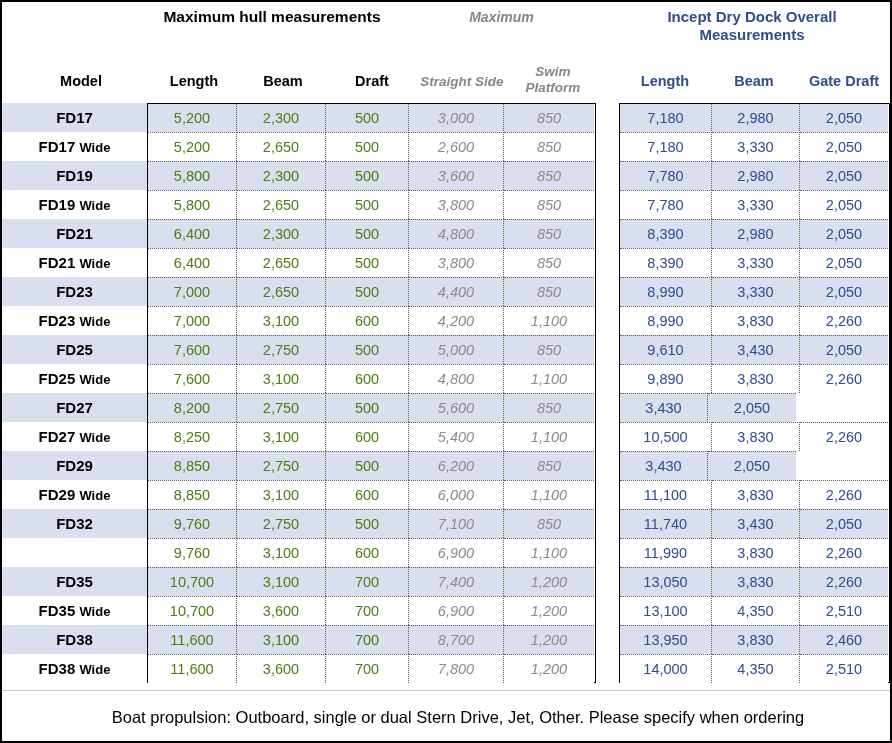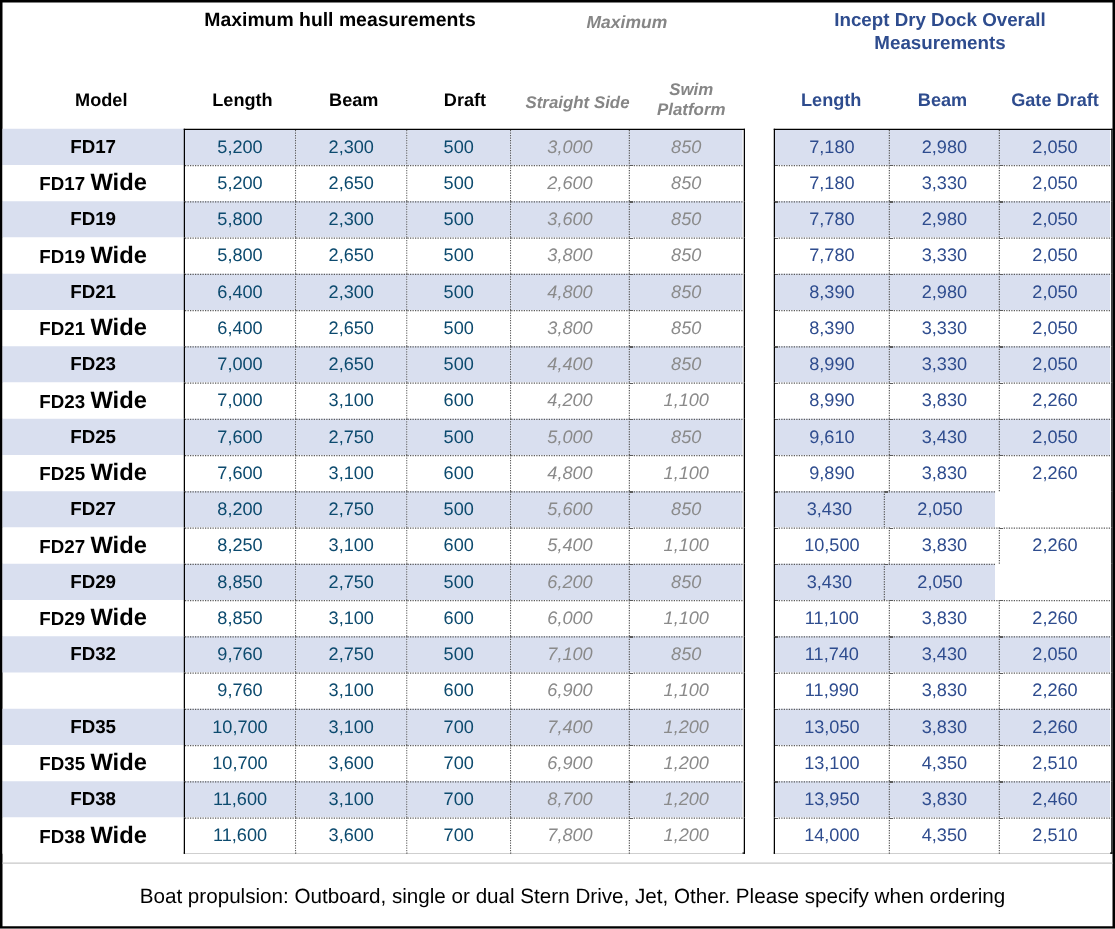--- a/index.html
+++ b/index.html
@@ -103,21 +103,21 @@
     width: 145px;
     height: 29px;
     line-height: 29px;
     text-align: center;
     font-weight: bold;
     font-size: 15px;
     color: #000000;
     box-sizing: border-box;
   }
   .model-cell .m-base { font-size: 15px; font-weight: bold; }
-  .model-cell .m-wide { font-size: 19px; font-weight: bold; }
+  .model-cell .m-wide { font-size: 13px; font-weight: bold; }
 
   .block {
     position: absolute;
     top: 0;
     height: 29px;
     box-sizing: border-box;
     border-left: 1.5px solid #000000;
     border-right: 1.5px solid #000000;
     display: flex;
   }
@@ -129,21 +129,21 @@
     line-height: 29px;
     text-align: center;
     font-size: 14.5px;
     box-sizing: border-box;
     border-right: 1px dotted #5b5b5b;
     overflow: hidden;
     white-space: nowrap;
   }
   .cell:last-child { border-right: none; }
 
-  .cell.plain { color: #0c4a6e; }
+  .cell.plain { color: #4d7c0f; }
   .cell.muted { color: #8a8a8a; font-style: italic; }
   .cell.navy  { color: #2E4C8E; }
 
   .c-len  { width: 89px; }
   .c-beam { width: 89px; }
   .c-draft{ width: 83px; }
   .c-ss   { width: 95px; }
   .c-sp   { width: 90px; }
 
   .c-rlen  { width: 92px; }

